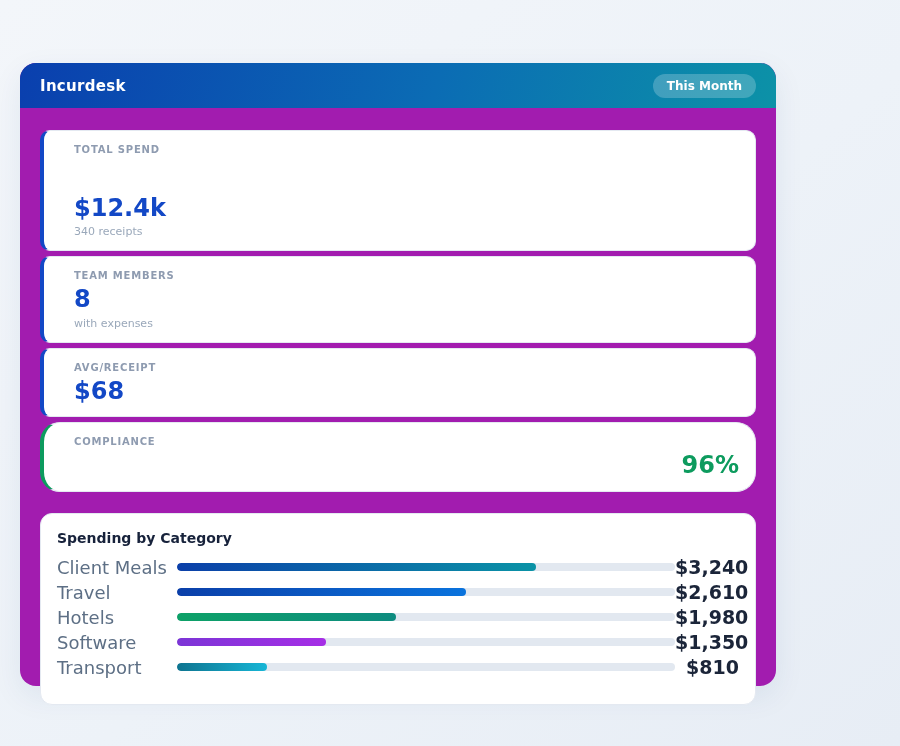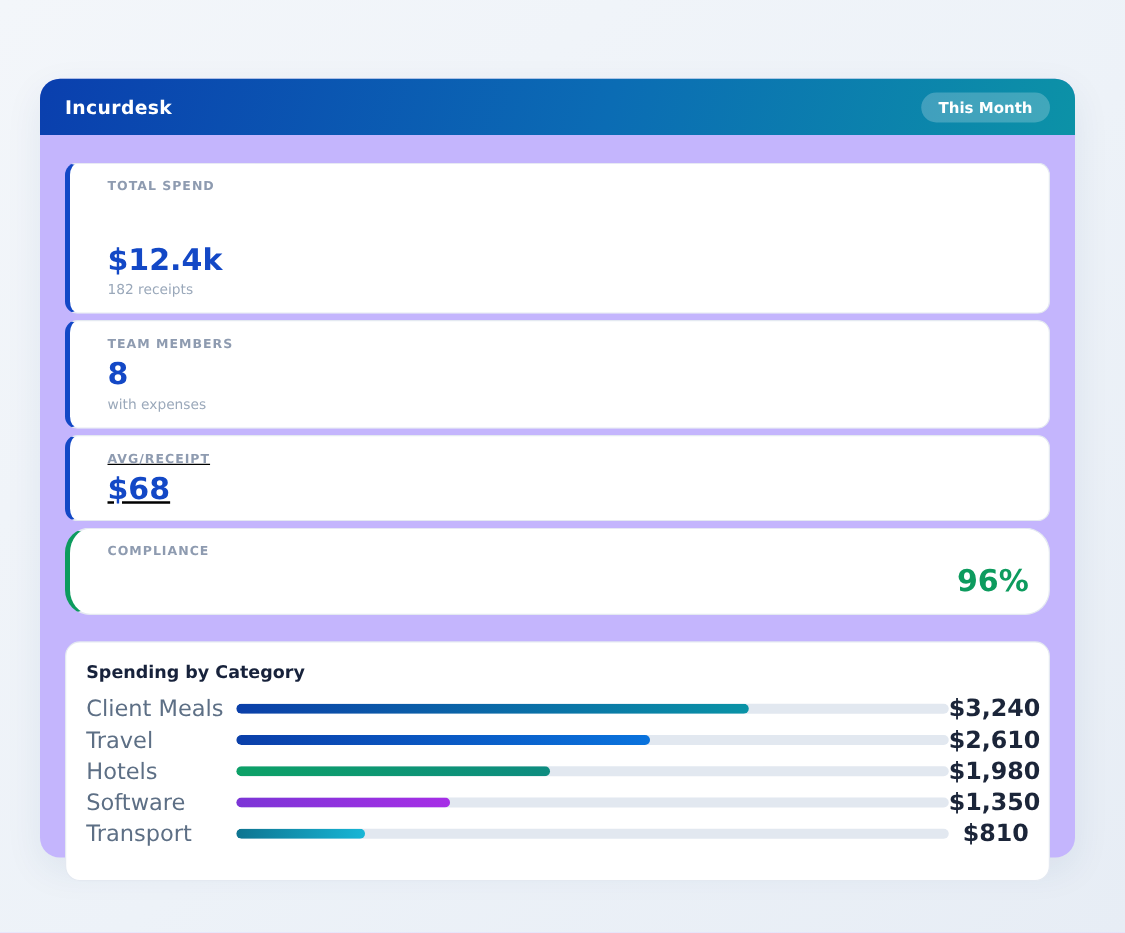--- a/index.html
+++ b/index.html
@@ -4,23 +4,23 @@
 <style>
   * { margin: 0; padding: 0; box-sizing: border-box; }
   html, body { width: 900px; height: 746px; }
   body {
     font-family: "DejaVu Sans", "Liberation Sans", sans-serif;
     background: linear-gradient(140deg, #f3f6fa 0%, #edf2f8 55%, #e7edf5 100%);
     position: relative;
   }
   .app-card {
     position: absolute;
-    left: 32px; top: 63px;
-    width: 828px; height: 623px;
-    background: #c4b5fd;
+    left: 20px; top: 63px;
+    width: 756px; height: 623px;
+    background: #a21caf;
     border-radius: 16px;
     box-shadow: 0 10px 30px rgba(30, 60, 110, 0.08);
   }
   .app-header {
     height: 45px;
     border-radius: 16px 16px 0 0;
     background: linear-gradient(105deg, #0a3fae 0%, #0b6cb4 55%, #0c92a7 100%);
     display: flex;
     align-items: center;
     justify-content: space-between;
@@ -121,30 +121,30 @@
   <div class="app-header" style="background: linear-gradient(105deg, rgb(10, 63, 174) 0%, rgb(11, 108, 180) 55%, rgb(12, 146, 167) 100%);">
     <div class="app-title">Incurdesk</div>
     <button class="period-badge">This Month</button>
   </div>
 
   <div class="app-body">
 
     <div class="stat-card" style="border-left-color: rgb(19, 72, 198);">
       <div class="stat-label">TOTAL SPEND</div>
       <div class="stat-value" style="color: rgb(19, 72, 198); margin-top: 40px;">$12.4k</div>
-      <div class="stat-sub">182 receipts</div>
+      <div class="stat-sub">340 receipts</div>
     </div>
 
     <div class="stat-card" style="border-left-color: rgb(19, 72, 198);">
       <div class="stat-label">TEAM MEMBERS</div>
       <div class="stat-value" style="color: rgb(19, 72, 198);">8</div>
       <div class="stat-sub">with expenses</div>
     </div>
 
-    <div class="stat-card" style="border-left-color: rgb(19, 72, 198); text-decoration: underline;">
+    <div class="stat-card" style="border-left-color: rgb(19, 72, 198);">
       <div class="stat-label">AVG/RECEIPT</div>
       <div class="stat-value" style="color: rgb(19, 72, 198);">$68</div>
 
     </div>
 
     <div class="stat-card" style="border-left-color: rgb(13, 155, 94); border-radius: 20px;">
       <div class="stat-label">COMPLIANCE</div>
       <div class="stat-value" style="color: rgb(13, 155, 94); text-align: right;">96%</div>
 
     </div>

